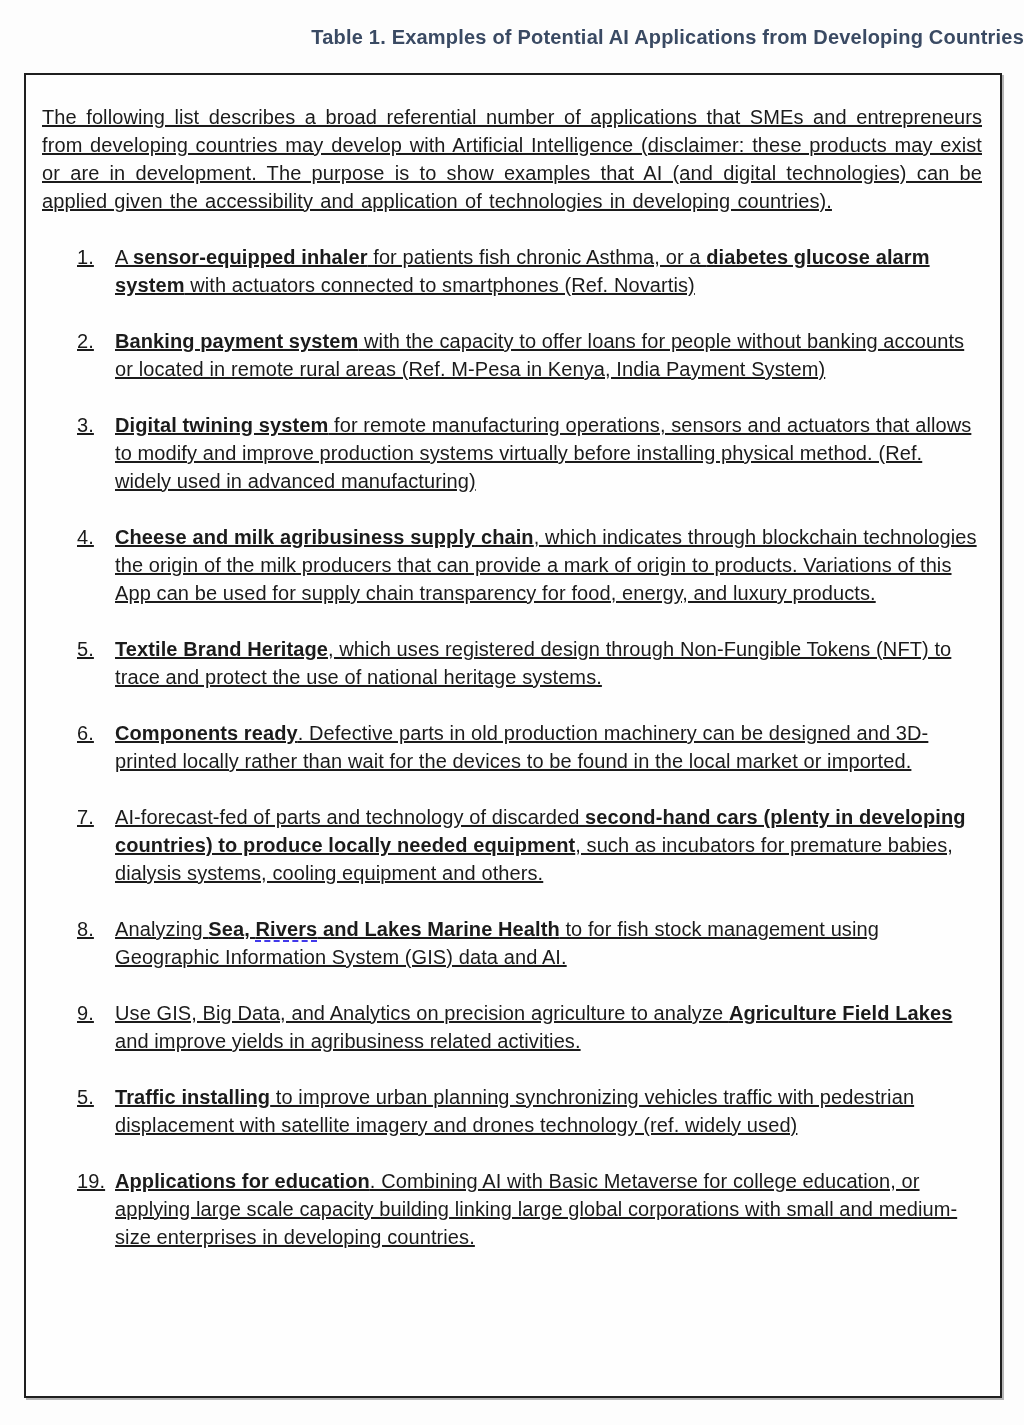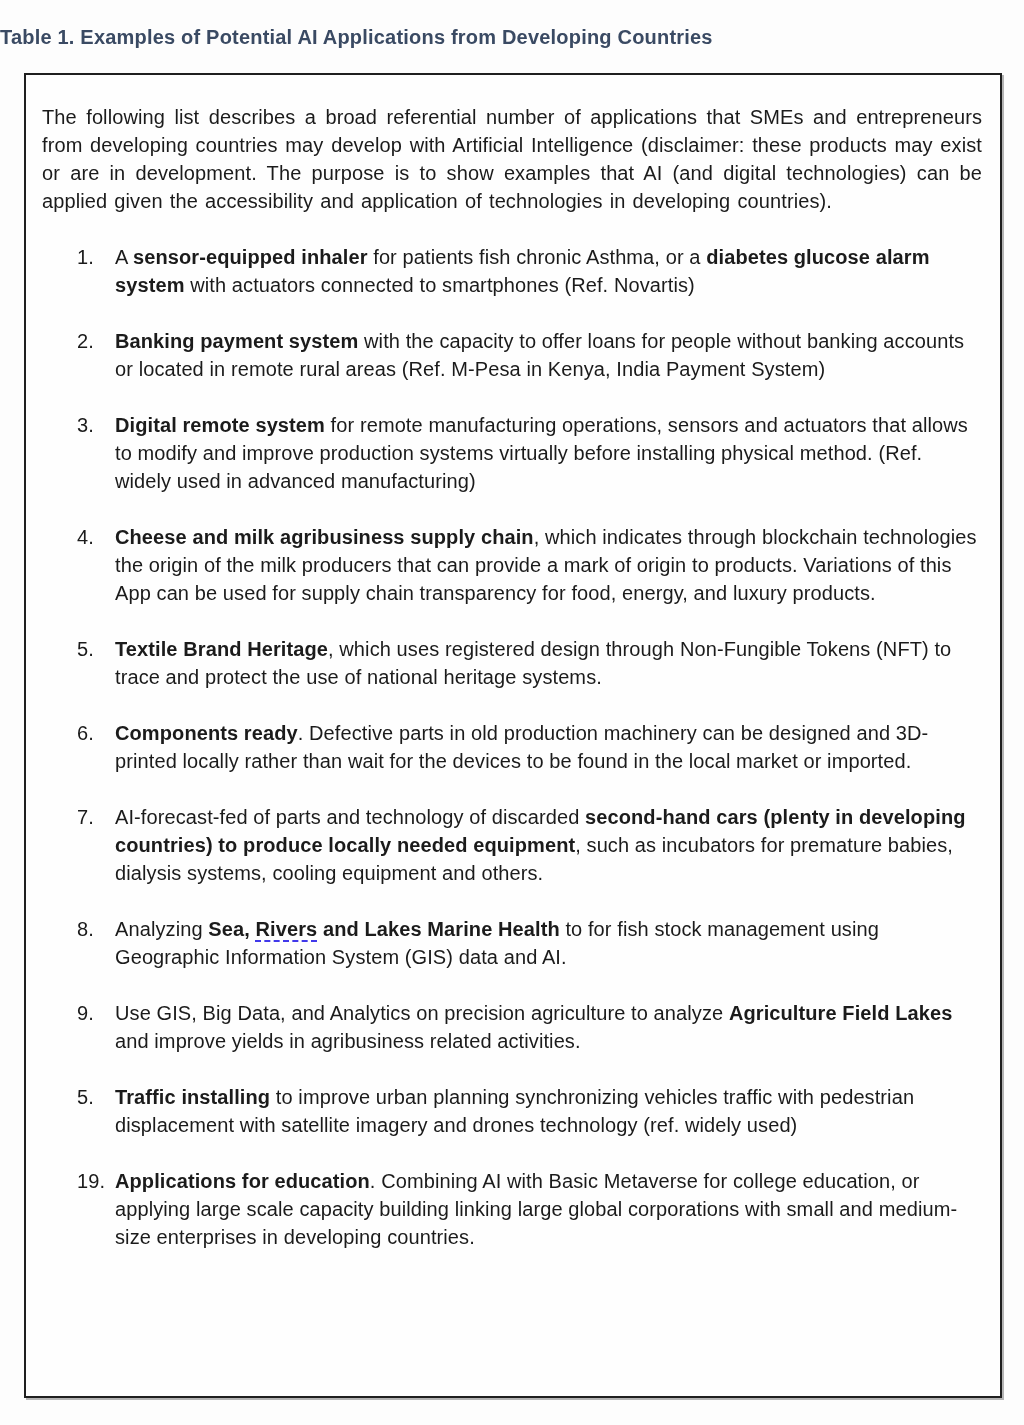--- a/index.html
+++ b/index.html
@@ -15,37 +15,38 @@
   .page {
     position: relative;
     width: 1024px;
     height: 1425px;
   }
   .doc-title {
     position: absolute;
     top: 26px;
     left: 0;
     width: 100%;
-    text-align: left;
+    text-align: right;
     font-size: 20px;
     font-weight: bold;
     letter-spacing: 0.2px;
     color: var(--title-color, #3a4a63);
   }
   .doc-box {
     position: absolute;
     left: 24px;
     top: 73px;
     width: 978px;
     min-height: 1325px;
     box-sizing: border-box;
     border: 2px solid var(--border-color, #1f1f1f);
     box-shadow: 2px 2px 0 rgba(90,90,90,0.45);
     background: #fefefe;
     padding: 28px 18px 20px 16px;
+    text-decoration: underline;
   }
   .intro {
     font-size: 20px;
     line-height: 28px;
     text-align: justify;
     letter-spacing: 0.1px;
     word-spacing: 1.5px;
     margin: 0;
   }
   .num-list {
@@ -89,21 +90,21 @@
     <span class="item-text"><span>A </span><span class="b">sensor-equipped inhaler</span><span> for patients fish chronic Asthma, or a </span><span class="b">diabetes glucose alarm system</span><span> with actuators connected to smartphones (Ref. Novartis)</span></span>
   </div>
 
   <div class="list-item">
     <span class="item-number">2.</span>
     <span class="item-text"><span class="b">Banking payment system</span><span> with the capacity to offer loans for people without banking accounts or located in remote rural areas (Ref. M-Pesa in Kenya, India Payment System)</span></span>
   </div>
 
   <div class="list-item">
     <span class="item-number">3.</span>
-    <span class="item-text"><span class="b">Digital remote system</span><span> for remote manufacturing operations, sensors and actuators that allows to modify and improve production systems virtually before installing physical method. (Ref. widely used in advanced manufacturing)</span></span>
+    <span class="item-text"><span class="b">Digital twining system</span><span> for remote manufacturing operations, sensors and actuators that allows to modify and improve production systems virtually before installing physical method. (Ref. widely used in advanced manufacturing)</span></span>
   </div>
 
   <div class="list-item">
     <span class="item-number">4.</span>
     <span class="item-text"><span class="b">Cheese and milk agribusiness supply chain</span><span>, which indicates through blockchain technologies the origin of the milk producers that can provide a mark of origin to products. Variations of this App can be used for supply chain transparency for food, energy, and luxury products.</span></span>
   </div>
 
   <div class="list-item">
     <span class="item-number">5.</span>
     <span class="item-text"><span class="b">Textile Brand Heritage</span><span>, which uses registered design through Non-Fungible Tokens (NFT) to trace and protect the use of national heritage systems.</span></span>

